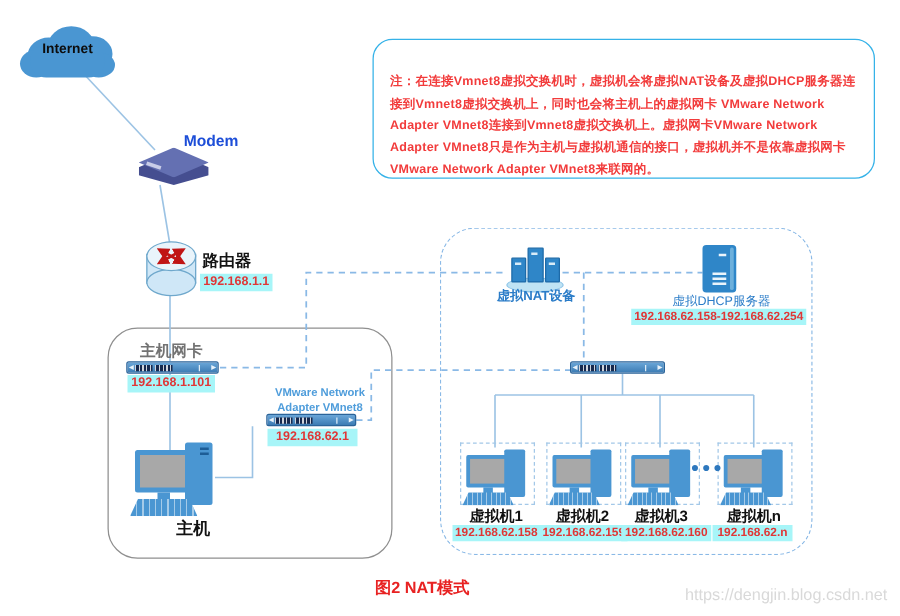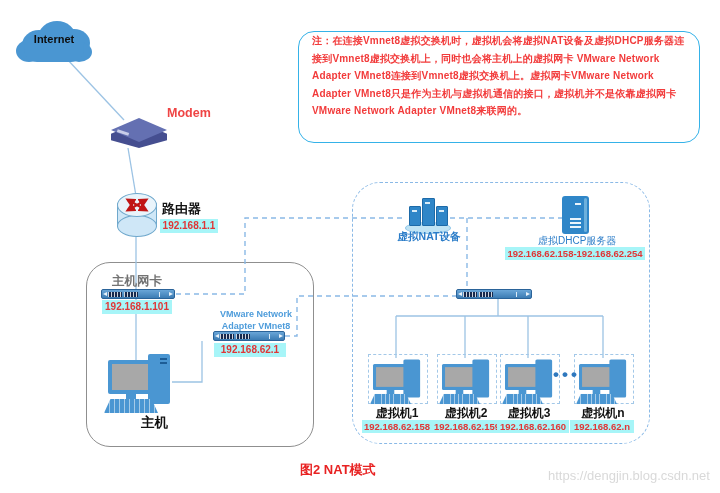--- a/index.html
+++ b/index.html
@@ -21,42 +21,42 @@
               font-size:11px;font-weight:bold;color:#0d0d0d;}
 
   
   .modem{left:109px;top:114px;width:60px;height:38px;z-index:2;}
   .modem .under{position:absolute;left:2px;top:8px;width:56px;height:26px;background:#454e90;
                 clip-path:polygon(0% 45%,50% 0%,100% 45%,100% 70%,50% 100%,0% 70%);}
   .modem .top{position:absolute;left:2px;top:4px;width:56px;height:24px;background:#6470b2;
               clip-path:polygon(0% 50%,50% 0%,100% 50%,50% 100%);}
   .modem .mark{position:absolute;left:8px;top:17px;width:12px;height:3px;background:#c9cde8;
                transform:rotate(18deg);}
-  .lbl-modem{left:147px;top:106px;font-size:12.5px;font-weight:bold;color:#ef4444;z-index:3;margin-left:20px;}
+  .lbl-modem{left:147px;top:106px;font-size:12.5px;font-weight:bold;color:#1d4ed8;z-index:3;}
 
   
   .router{left:117px;top:193px;width:40px;height:44px;z-index:2;}
   .router .body{position:absolute;left:0;top:10px;width:38px;height:24px;background:#cfe7f7;
                 border-left:1px solid #6fa8cc;border-right:1px solid #6fa8cc;}
   .router .bot{position:absolute;left:0;top:22px;width:38px;height:20px;background:#cfe7f7;
                border:1px solid #6fa8cc;border-radius:50%;}
   .router .top{position:absolute;left:0;top:0;width:38px;height:22px;background:#e9f4fb;
                border:1px solid #6fa8cc;border-radius:50%;}
   .router .top svg{position:absolute;left:0;top:1px;}
   .lbl-router{left:162px;top:200px;font-size:13px;font-weight:bold;color:#141414;z-index:3;}
 
   
   .host-box{left:86px;top:262px;width:226px;height:183px;border:1.5px solid #8f8f8f;
             border-radius:24px;z-index:0;background:transparent;}
   .vnet-box{left:352px;top:182px;width:296px;height:260px;border:1.5px dashed #8ab9e6;
             border-radius:28px;z-index:0;background:transparent;}
 
   
   .note{left:298px;top:31px;width:402px;height:112px;border:1.6px solid #35b2e8;border-radius:16px;
-        z-index:3;background:#fff;box-sizing:border-box;padding:0 12px 0 13px;}
+        z-index:3;background:#fff;box-sizing:border-box;padding:25px 12px 0 13px;}
   .note .txt{font-size:10px;font-weight:bold;color:#f23b3b;line-height:17.5px;letter-spacing:0.2px;}
 
   
   .devbar{height:10px;background:linear-gradient(#6aa6d8,#3c7cb4);border:1px solid #2a6399;
           border-radius:2px;z-index:2;box-sizing:border-box;}
   .devbar .blk{position:absolute;top:1.5px;width:14px;height:5px;background:#16294e;
                background-image:repeating-linear-gradient(90deg,rgba(255,255,255,.8) 0 1px,transparent 1px 3px);}
   .devbar .b1{left:6px;} .devbar .b2{left:22px;}
   .devbar .la{position:absolute;left:1px;top:2px;width:0;height:0;
               border-top:2.5px solid transparent;border-bottom:2.5px solid transparent;border-right:4px solid #e8f2fa;}

